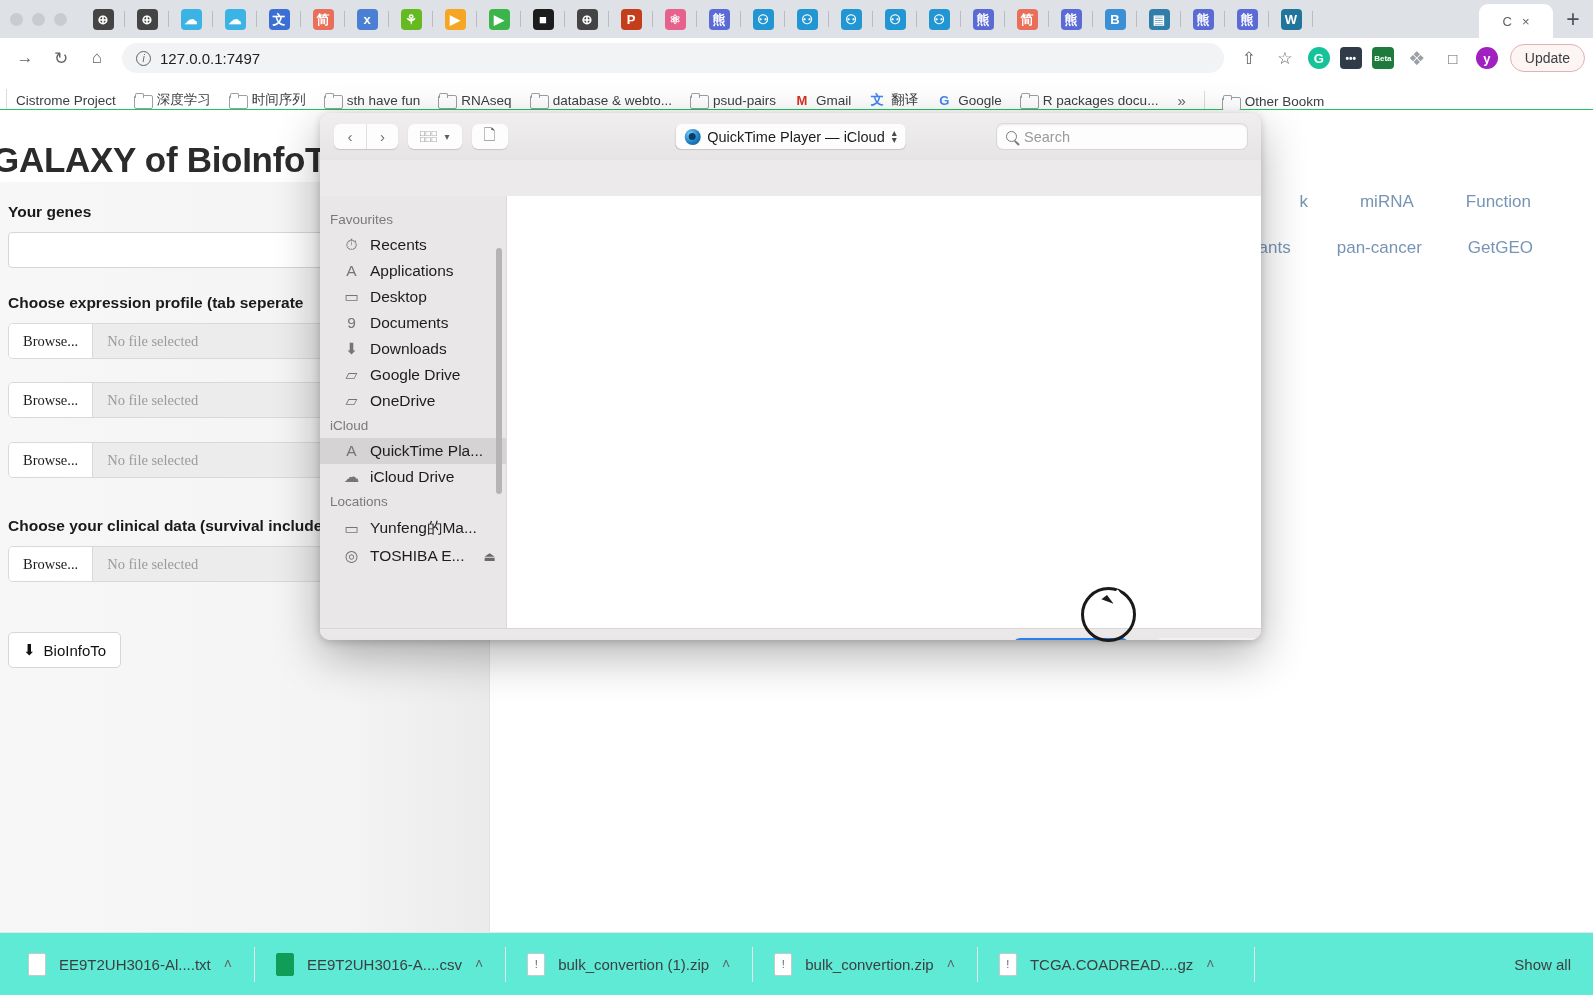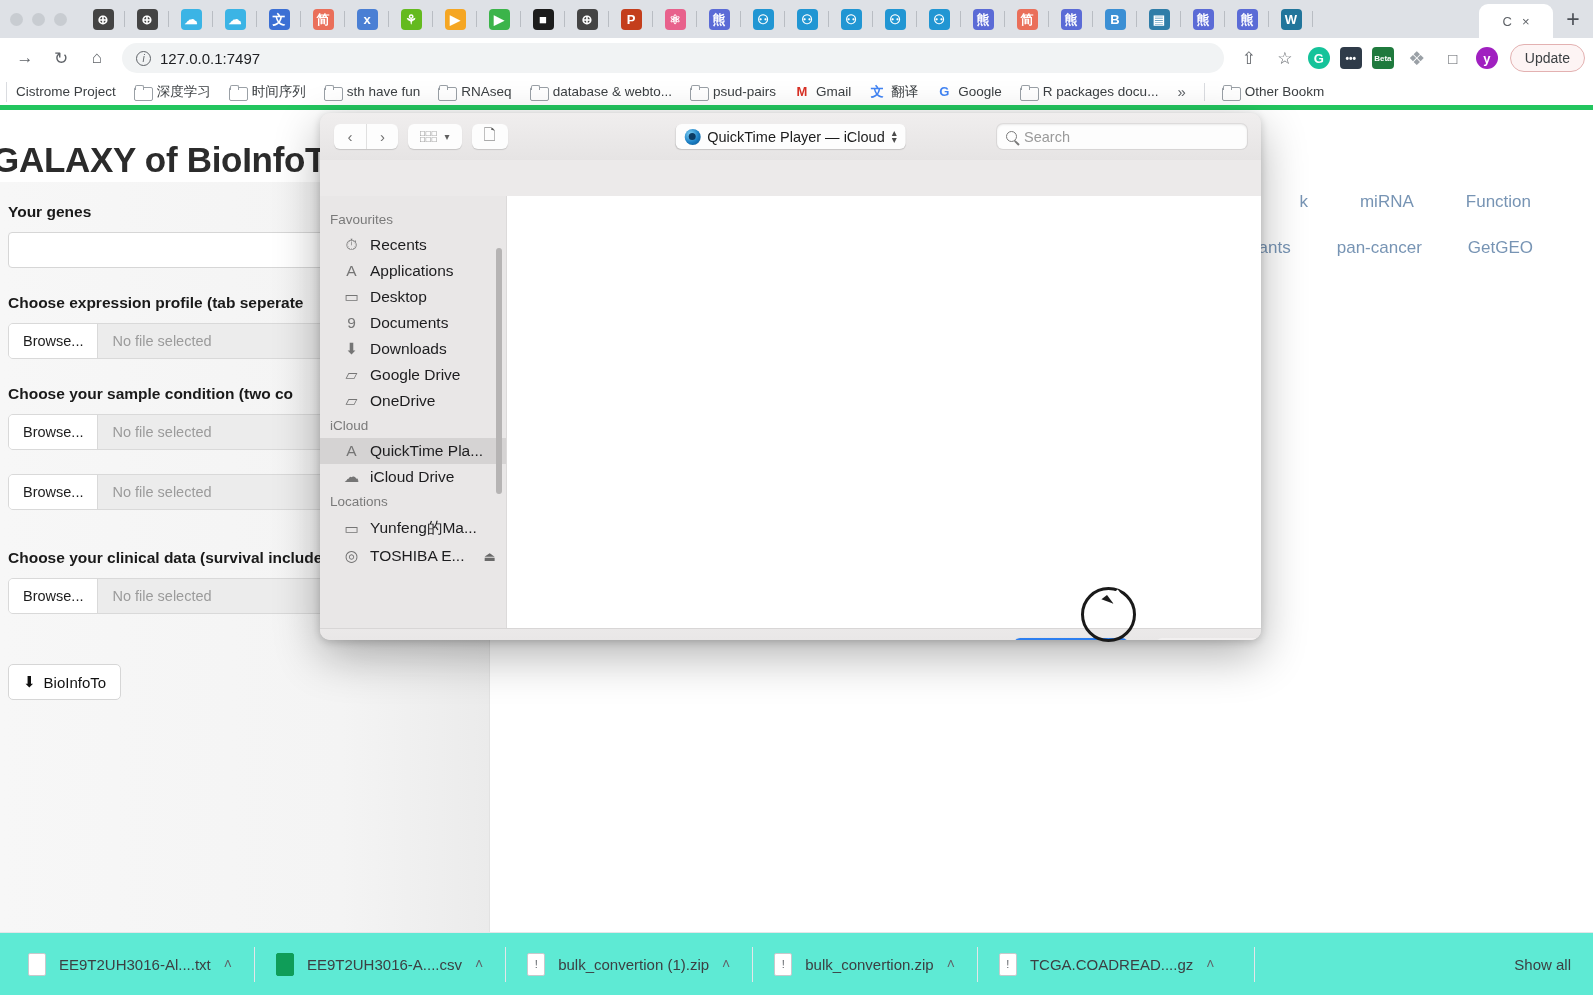--- a/index.html
+++ b/index.html
@@ -59,22 +59,22 @@
   .ext { width: 30px; height: 30px; display:flex; align-items:center;justify-content:center; }
   .ext-circle { width:22px;height:22px;border-radius:50%;display:flex;align-items:center;
     justify-content:center;color:#fff;font-size:13px;font-weight:bold; }
   .update-pill {
     border: 1px solid #e3b1b1; color: #3c4043; border-radius: 15px;
     padding: 5px 14px; font-size: 14px; margin-left: 6px; background: #fdf4f4; white-space: nowrap;
   }
 
   .bookmarks {
     position: absolute; top: 78px; left: 0; width: 1593px; height: 32px;
-    background: #fff; display: flex; align-items: center; font-size: 13.5px;
-    color: #3c4043; padding: 0 6px; border-bottom: 5px solid #22c55e;
+    background: #fff; display: flex; align-items: flex-end; font-size: 13.5px;
+    color: #3c4043; padding: 0 6px; border-bottom: 1px solid #22c55e;
   }
   .bm { display:flex; align-items:center; gap: 6px; padding: 0 9px; white-space: nowrap; }
   .folder-ico { width: 17px; height: 14px; position: relative; display:inline-block; flex:none; }
   .folder-ico::before {
     content:""; position:absolute; left:0; top:2px; width:17px;height:12px;
     border:1.5px solid #9aa0a6; border-radius: 2px; background: #fff;
   }
   .folder-ico::after {
     content:""; position:absolute; left:1px; top:0px; width:7px;height:4px;
     border:1.5px solid #9aa0a6; border-bottom:none; border-radius:2px 2px 0 0; background:#fff;
@@ -111,21 +111,21 @@
     font-size: 15.5px; font-weight: bold; color: #1a1a1a; line-height: 1.55;
     margin: 0 0 8px 0;
   }
   .group { margin-bottom: 23px; }
   .text-input {
     width: 100%; height: 36px; background: #fff; border: 1px solid #d6d6d6;
     border-radius: 4px;
   }
   .file-row {
     display: flex; height: 36px; border: 1px solid #d9d9d9; border-radius: 5px;
-    overflow: hidden; background: #ececec; width: 100%;
+    overflow: hidden; background: #ececec; width: 100%; font-family: Liberation Serif, serif;
   }
   .file-btn {
     background: #fff; border-right: 1px solid #d9d9d9; padding: 0 14px;
     display:flex; align-items:center; font-size: 14.5px; color: #1c1c1c;
   }
   .file-txt { display:flex;align-items:center; padding-left: 14px; font-size: 14.5px; color:#9b9b9b; }
   .select {
     width: 100%; height: 40px; background: #fff; border: 1px solid #d6d6d6; border-radius: 5px;
     display:flex;align-items:center; justify-content: space-between; padding: 0 14px;
     font-size: 15px; color:#1c1c1c;
@@ -479,21 +479,20 @@
 
       <div class="group">
         <div class="fl">Choose expression profile (tab seperate</div>
         <div class="file-row">
           <div class="file-btn">Browse...</div>
           <div class="file-txt">No file selected</div>
         </div>
       </div>
 
       <div class="group" style="margin-bottom:24px">
-        <div class="fl">Choose your sample condition (two co</div>
         <div class="file-row">
           <div class="file-btn">Browse...</div>
           <div class="file-txt">No file selected</div>
         </div>
       </div>
 
       <div class="group" style="margin-bottom:36px">
         <div class="file-row">
           <div class="file-btn">Browse...</div>
           <div class="file-txt">No file selected</div>

